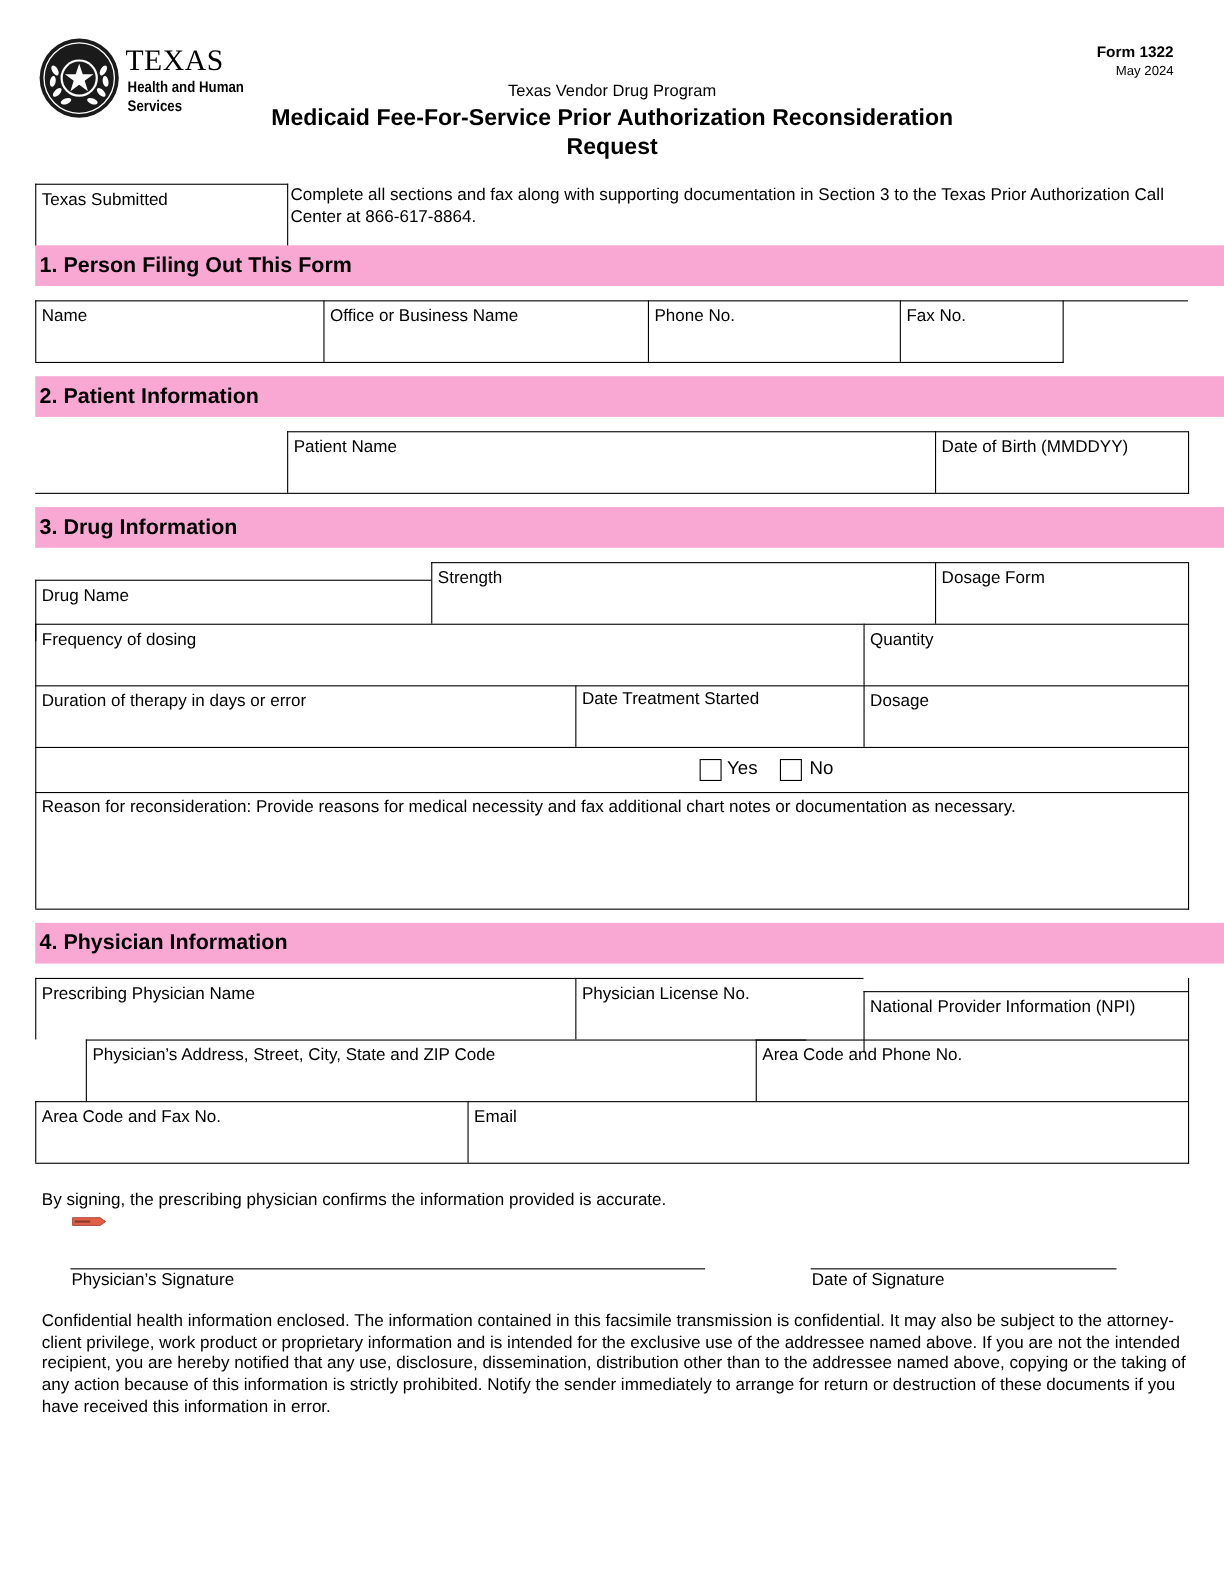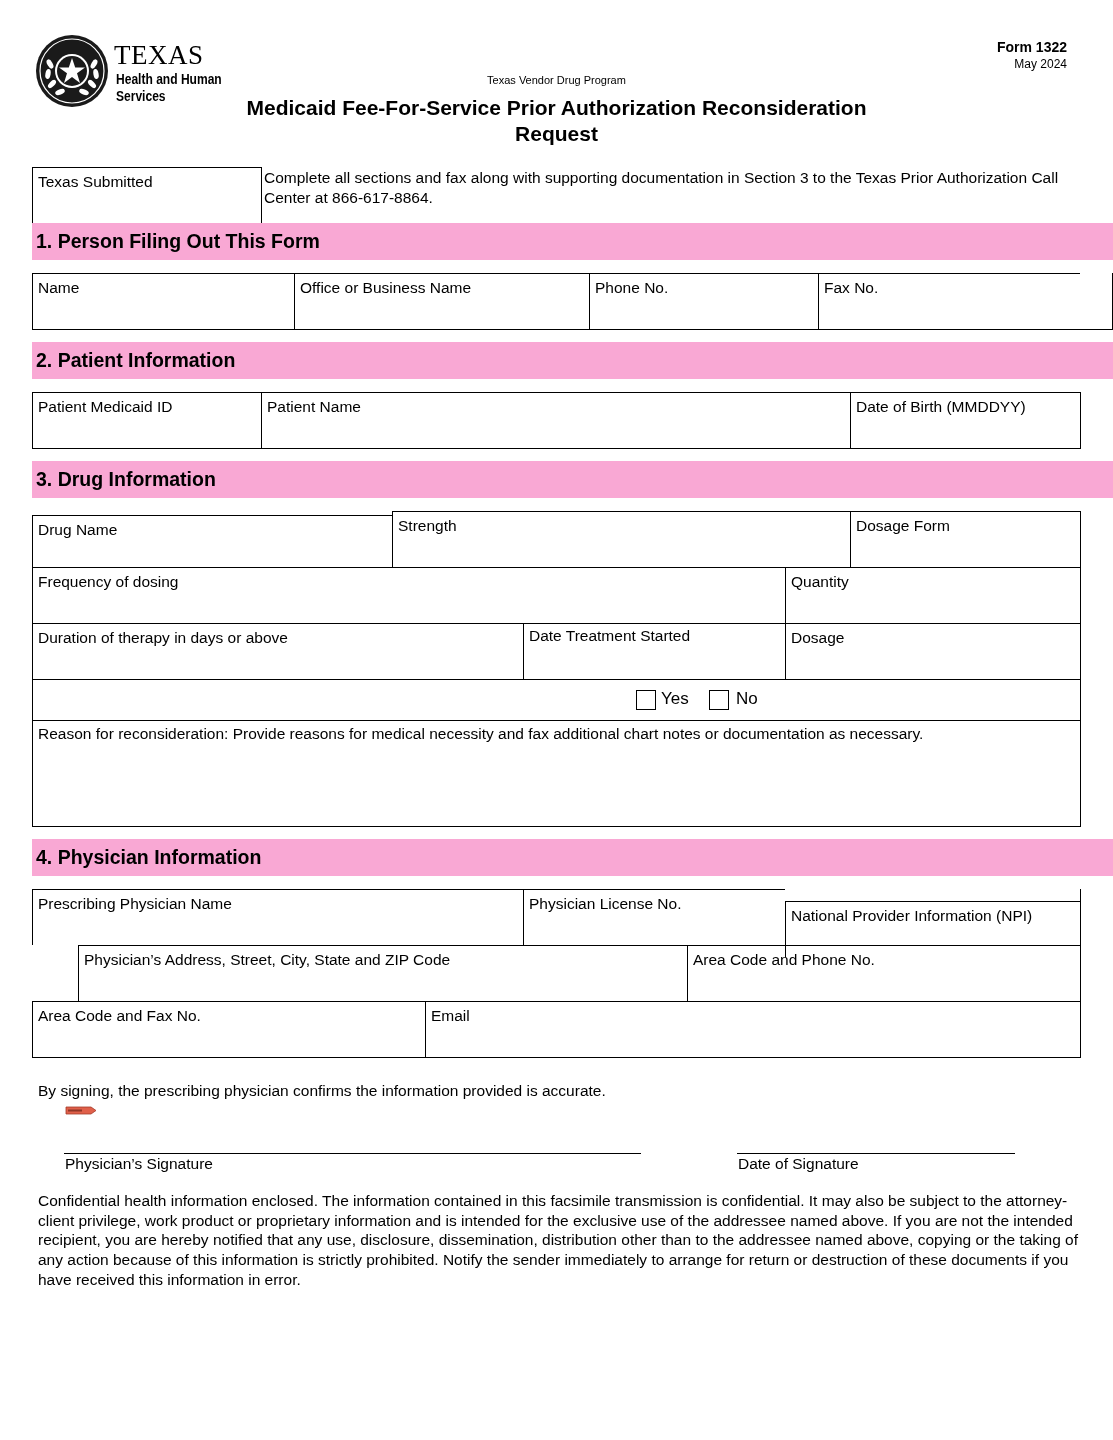--- a/index.html
+++ b/index.html
@@ -7,21 +7,21 @@
   body { position: relative; font-family: "Liberation Sans", sans-serif; color: #000; }
 
   .logo { position: absolute; left: 35px; top: 34px; width: 200px; height: 76px; }
   .logo-seal { position: absolute; left: 0; top: 0; width: 74px; height: 74px; }
   .logo-texas { position: absolute; left: 79px; top: 8px; font-family: "Liberation Serif", serif; font-size: 27px; letter-spacing: 0.5px; line-height: 1; }
   .logo-sub { position: absolute; left: 81px; top: 37px; font-size: 14px; font-weight: bold; line-height: 17px; transform: scaleX(0.86); transform-origin: left top; white-space: nowrap; }
 
   .form-no { position: absolute; right: 46px; top: 39px; font-size: 14px; font-weight: bold; text-align: right; }
   .form-date { position: absolute; right: 46px; top: 57px; font-size: 12px; text-align: right; }
 
-  .subtitle { position: absolute; left: 0; width: 1113px; top: 74px; text-align: center; font-size: 11px; }
+  .subtitle { position: absolute; left: 0; width: 1113px; top: 74px; text-align: center; font-size: 15px; }
   .title { position: absolute; left: 200px; width: 713px; top: 95px; text-align: center; font-size: 21px; font-weight: bold; line-height: 26px; }
 
   .box { position: absolute; border: 1px solid #000; }
   .cell { position: absolute; border-left: 1px solid #000; border-top: 1px solid #000; }
   .lbl { position: absolute; left: 5px; top: 5px; font-size: 15.5px; white-space: nowrap; }
   .field-input { position: absolute; left: 4px; right: 4px; bottom: 4px; height: 22px; border: none; background: transparent; font-family: "Liberation Sans", sans-serif; font-size: 14px; outline: none; }
 
   .section-bar { position: absolute; left: 32px; width: 1094px; height: 37px; background: #f9a8d4; }
   .section-bar span { position: absolute; left: 4px; top: 7px; font-size: 19.5px; font-weight: bold; }
 
@@ -76,21 +76,21 @@
 
 <div class="box" style="left:32px; top:167px; width:230px; height:57px; border-bottom:none;">
   <span class="lbl">Texas Submitted</span>
   <input class="field-input" value="" style="">
 </div>
 <div class="intro">Complete all sections and fax along with supporting documentation in Section 3 to the Texas Prior Authorization Call Center at 866-617-8864.</div>
 
 <div class="section-bar" style="top:223px;">
   <span>1. Person Filing Out This Form</span>
 </div>
-<div class="box" style="left:32px; top:273px; width:1081px; height:57px; border-left:none; border-top:none;">
+<div class="box" style="left:32px; top:273px; width:935px; height:57px; border-left:none; border-top:none;">
   <div class="cell" style="left:0; top:0; width:262px; height:56px;">
     <span class="lbl">Name</span>
     <input class="field-input" value="" style="">
   </div>
   <div class="cell" style="left:262px; top:0; width:295px; height:56px;">
     <span class="lbl">Office or Business Name</span>
     <input class="field-input" value="" style="">
   </div>
   <div class="cell" style="left:557px; top:0; width:229px; height:56px;">
     <span class="lbl">Phone No.</span>
@@ -99,40 +99,36 @@
   <div class="cell" style="left:786px; top:0; width:262px; height:56px;">
     <span class="lbl">Fax No.</span>
     <input class="field-input" value="" style="">
   </div>
 </div>
 
 <div class="section-bar" style="top:342px;">
   <span>2. Patient Information</span>
 </div>
 <div class="box" style="left:32px; top:392px; width:1049px; height:57px; border-left:none; border-top:none;">
-  <div class="cell" style="left:0; top:0; width:229px; height:56px;">
-    <span class="lbl">Patient Medicaid ID</span>
-    <input class="field-input" value="" style="">
-  </div>
   <div class="cell" style="left:229px; top:0; width:589px; height:56px;">
     <span class="lbl">Patient Name</span>
     <input class="field-input" value="" style="">
   </div>
   <div class="cell" style="left:818px; top:0; width:230px; height:56px;">
     <span class="lbl">Date of Birth (MMDDYY)</span>
     <input class="field-input" value="" style="">
   </div>
 </div>
 
 <div class="section-bar" style="top:461px;">
   <span>3. Drug Information</span>
 </div>
 <div class="box" style="left:32px; top:511px; width:1049px; height:316px; border-left:none; border-top:none;">
 
-  <div class="cell" style="left:0; top:4px; width:360px; height:56px;">
+  <div class="cell" style="left:0; top:16px; width:360px; height:56px;">
     <span class="lbl">Drug Name</span>
     <input class="field-input" value="" style="">
   </div>
   <div class="cell" style="left:360px; top:0; width:458px; height:56px;">
     <span class="lbl">Strength</span>
     <input class="field-input" value="" style="">
   </div>
   <div class="cell" style="left:818px; top:0; width:230px; height:56px;">
     <span class="lbl">Dosage Form</span>
     <input class="field-input" value="" style="">
@@ -141,21 +137,21 @@
   <div class="cell" style="left:0; top:56px; width:753px; height:56px;">
     <span class="lbl">Frequency of dosing</span>
     <input class="field-input" value="" style="">
   </div>
   <div class="cell" style="left:753px; top:56px; width:295px; height:56px;">
     <span class="lbl">Quantity</span>
     <input class="field-input" value="" style="">
   </div>
 
   <div class="cell" style="left:0; top:112px; width:491px; height:56px;">
-    <span class="lbl">Duration of therapy in days or above</span>
+    <span class="lbl">Duration of therapy in days or error</span>
     <input class="field-input" value="" style="">
   </div>
   <div class="cell" style="left:491px; top:112px; width:262px; height:56px;">
     <span class="lbl" style="top:3px;">Date Treatment Started</span>
     <input class="field-input" value="" style="">
   </div>
   <div class="cell" style="left:753px; top:112px; width:295px; height:56px;">
     <span class="lbl">Dosage</span>
     <input class="field-input" value="" style="">
   </div>

